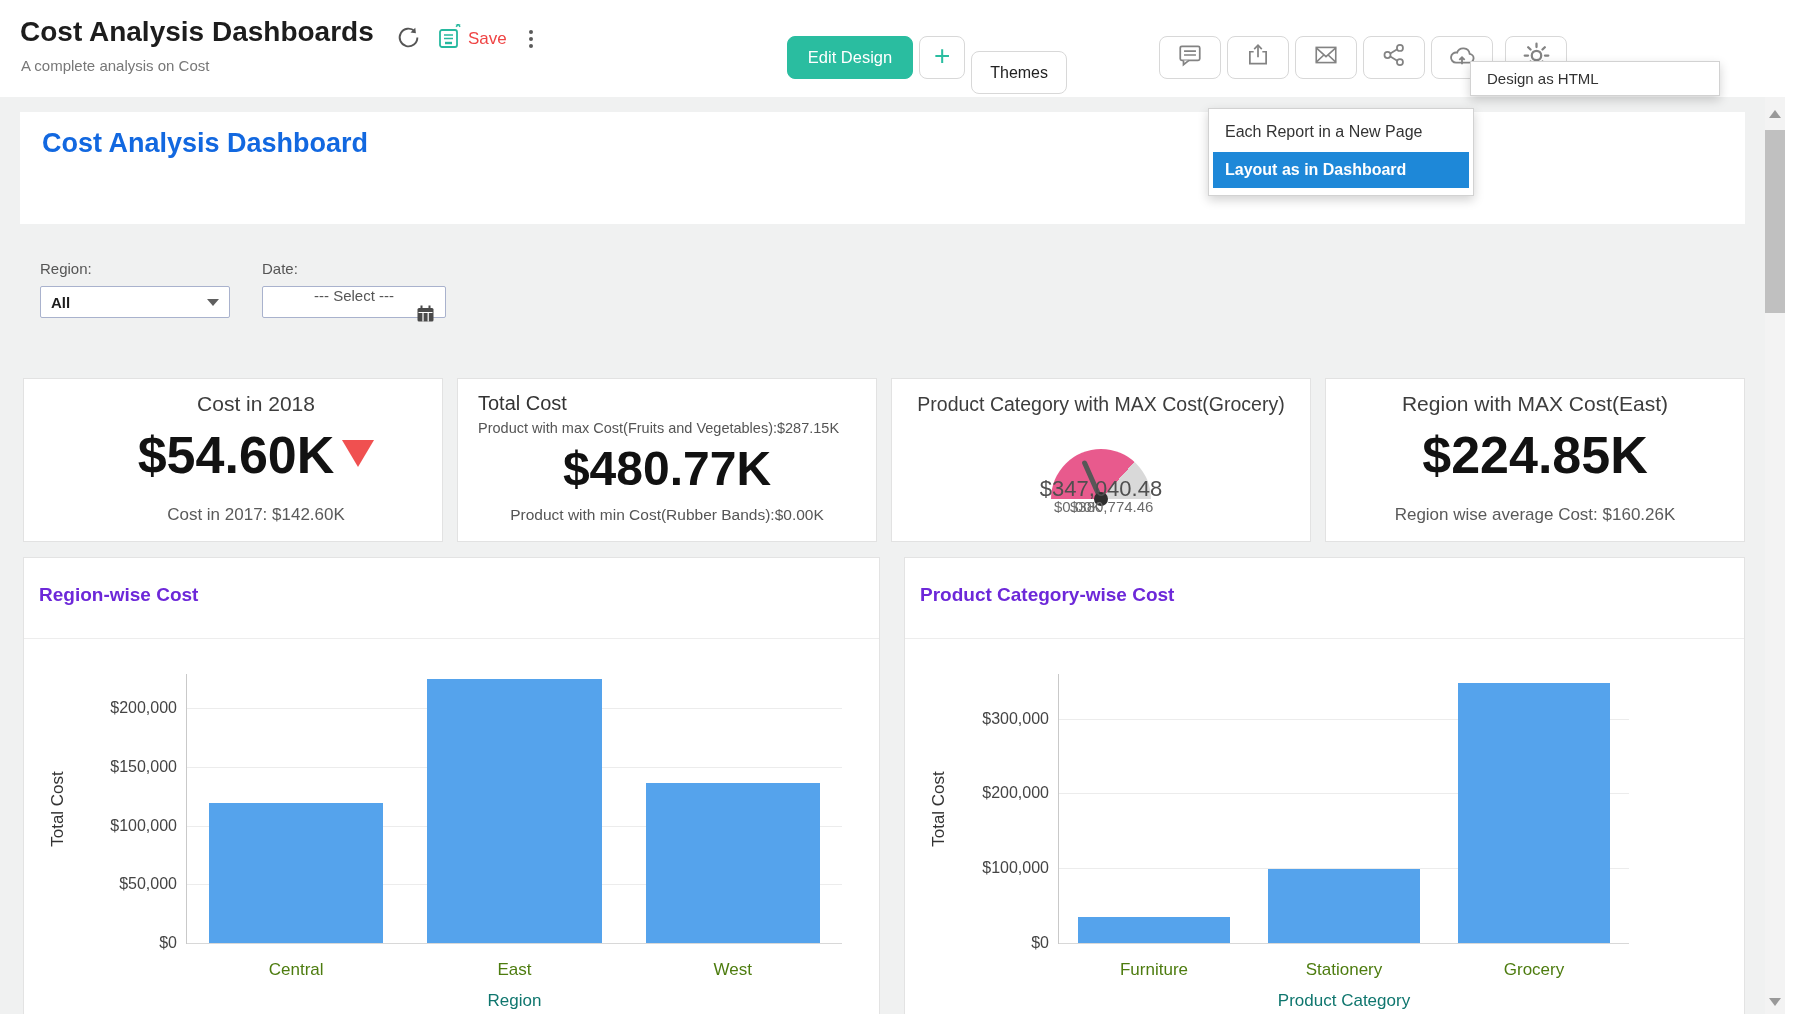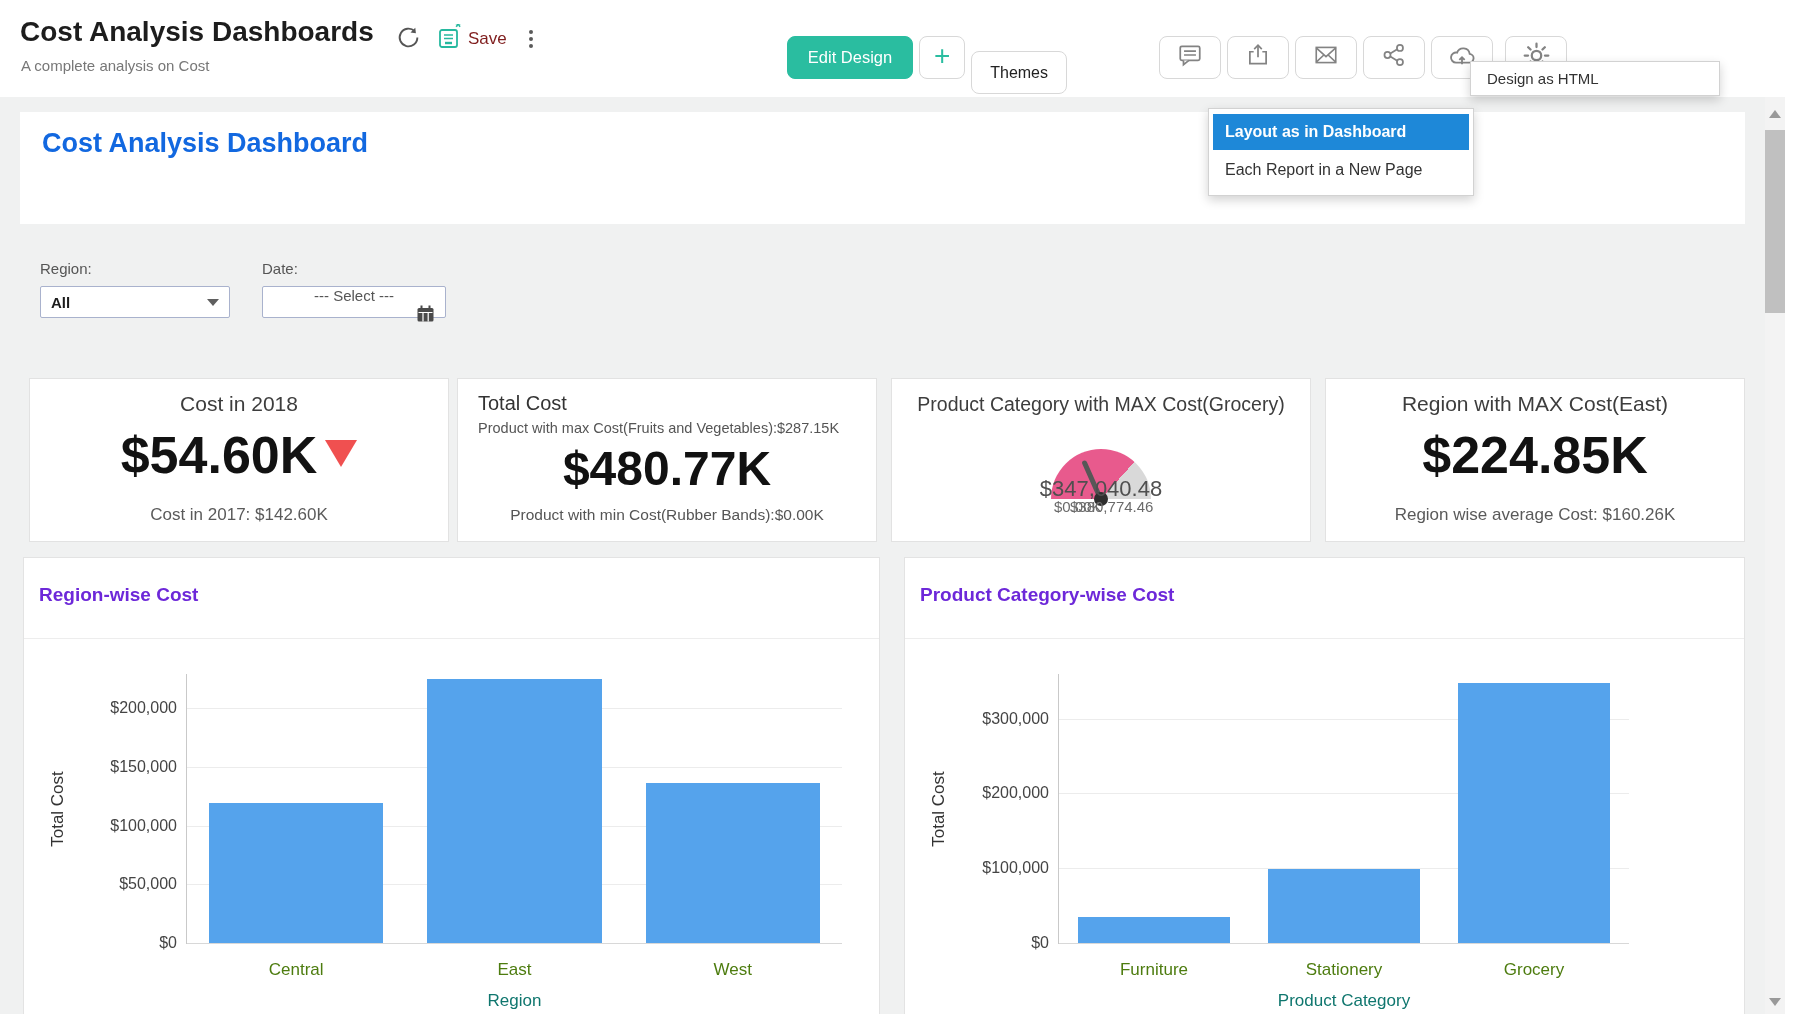--- a/index.html
+++ b/index.html
@@ -10,21 +10,21 @@
     background: #ffffff;
     overflow: hidden;
     color: #222;
   }
   
   .topbar { position:absolute; left:0; top:0; width:1580px; height:97px; background:#fff; }
   .tb-title { position:absolute; left:20px; top:16px; font-size:28px; font-weight:700; color:#1d1d1d; }
   .tb-sub   { position:absolute; left:21px; top:57px; font-size:15px; color:#777; }
   .tb-tools { position:absolute; left:396px; top:24px; display:flex; align-items:center; gap:16px; height:30px; }
   .tool-btn { display:flex; align-items:center; gap:4px; cursor:pointer; background:none; border:none; }
-  .save-label { color:#7f1d1d; font-size:17px; }
+  .save-label { color:#ef4444; font-size:17px; }
   .kebab { display:flex; flex-direction:column; gap:3px; padding:2px 6px; }
   .kebab i { width:4px; height:4px; border-radius:50%; background:#5a5a5a; }
   .tb-actions { position:absolute; right:13px; top:20px; display:flex; align-items:center; gap:6px; }
   .btn { height:43px; border:1px solid #d8d8d8; border-radius:8px; background:#fff;
          font-family:"Liberation Sans",sans-serif; font-size:16px; color:#222;
          display:flex; align-items:center; justify-content:center; cursor:pointer; }
   .btn.primary { background:#2abda0; border-color:#2abda0; color:#fff; padding:0 20px; font-size:16.5px; }
   .btn.plusbtn { width:46px; }
   .plus-glyph { color:#2abda0; font-size:28px; font-weight:400; line-height:1; margin-top:-3px; }
   .btn.themes { padding:0 18px;margin-top:31px; }
@@ -208,21 +208,21 @@
     <span class="val date-val">--- Select ---</span>
     <span style="margin-left:auto;">
       <svg width="19" height="19" viewBox="0 0 19 19">
         <rect x="1.5" y="4" width="16" height="13.5" rx="1.5" fill="#4a4a4a"></rect>
         <path d="M2.5 8.5h14M7 8.5v9M12.2 8.5v9" stroke="#fff" stroke-width="1.2"></path>
         <path d="M5.5 1.5v3.5M13.5 1.5v3.5" stroke="#4a4a4a" stroke-width="2"></path>
       </svg>
     </span>
   </div>
 
-  <div class="kpi" style="left:29px;">
+  <div class="kpi" style="left:23px;padding-left:23px;">
     <div class="k-title">Cost in 2018</div>
     <div class="k-value"><span>$54.60K</span><span class="trend-down"></span></div>
     <div class="k-footer">Cost in 2017: $142.60K</div>
   </div>
 
   <div class="kpi" style="left:457px;">
     <div class="k2-title">Total Cost</div>
     <div class="k2-max">Product with max Cost(Fruits and Vegetables):$287.15K</div>
     <div class="k2-value">$480.77K</div>
     <div class="k2-min">Product with min Cost(Rubber Bands):$0.00K</div>
@@ -300,15 +300,15 @@
   <div class="sb-up"></div>
   <div class="sb-thumb"></div>
   <div class="sb-down"></div>
 </div>
 
 <div class="menu export-menu">
   <div class="mitem">Design as HTML</div>
 </div>
 
 <div class="menu layout-menu">
+  <div class="mitem">Each Report in a New Page</div>
   <div class="mitem selected">Layout as in Dashboard</div>
-  <div class="mitem">Each Report in a New Page</div>
 </div>
 
 </body></html>

